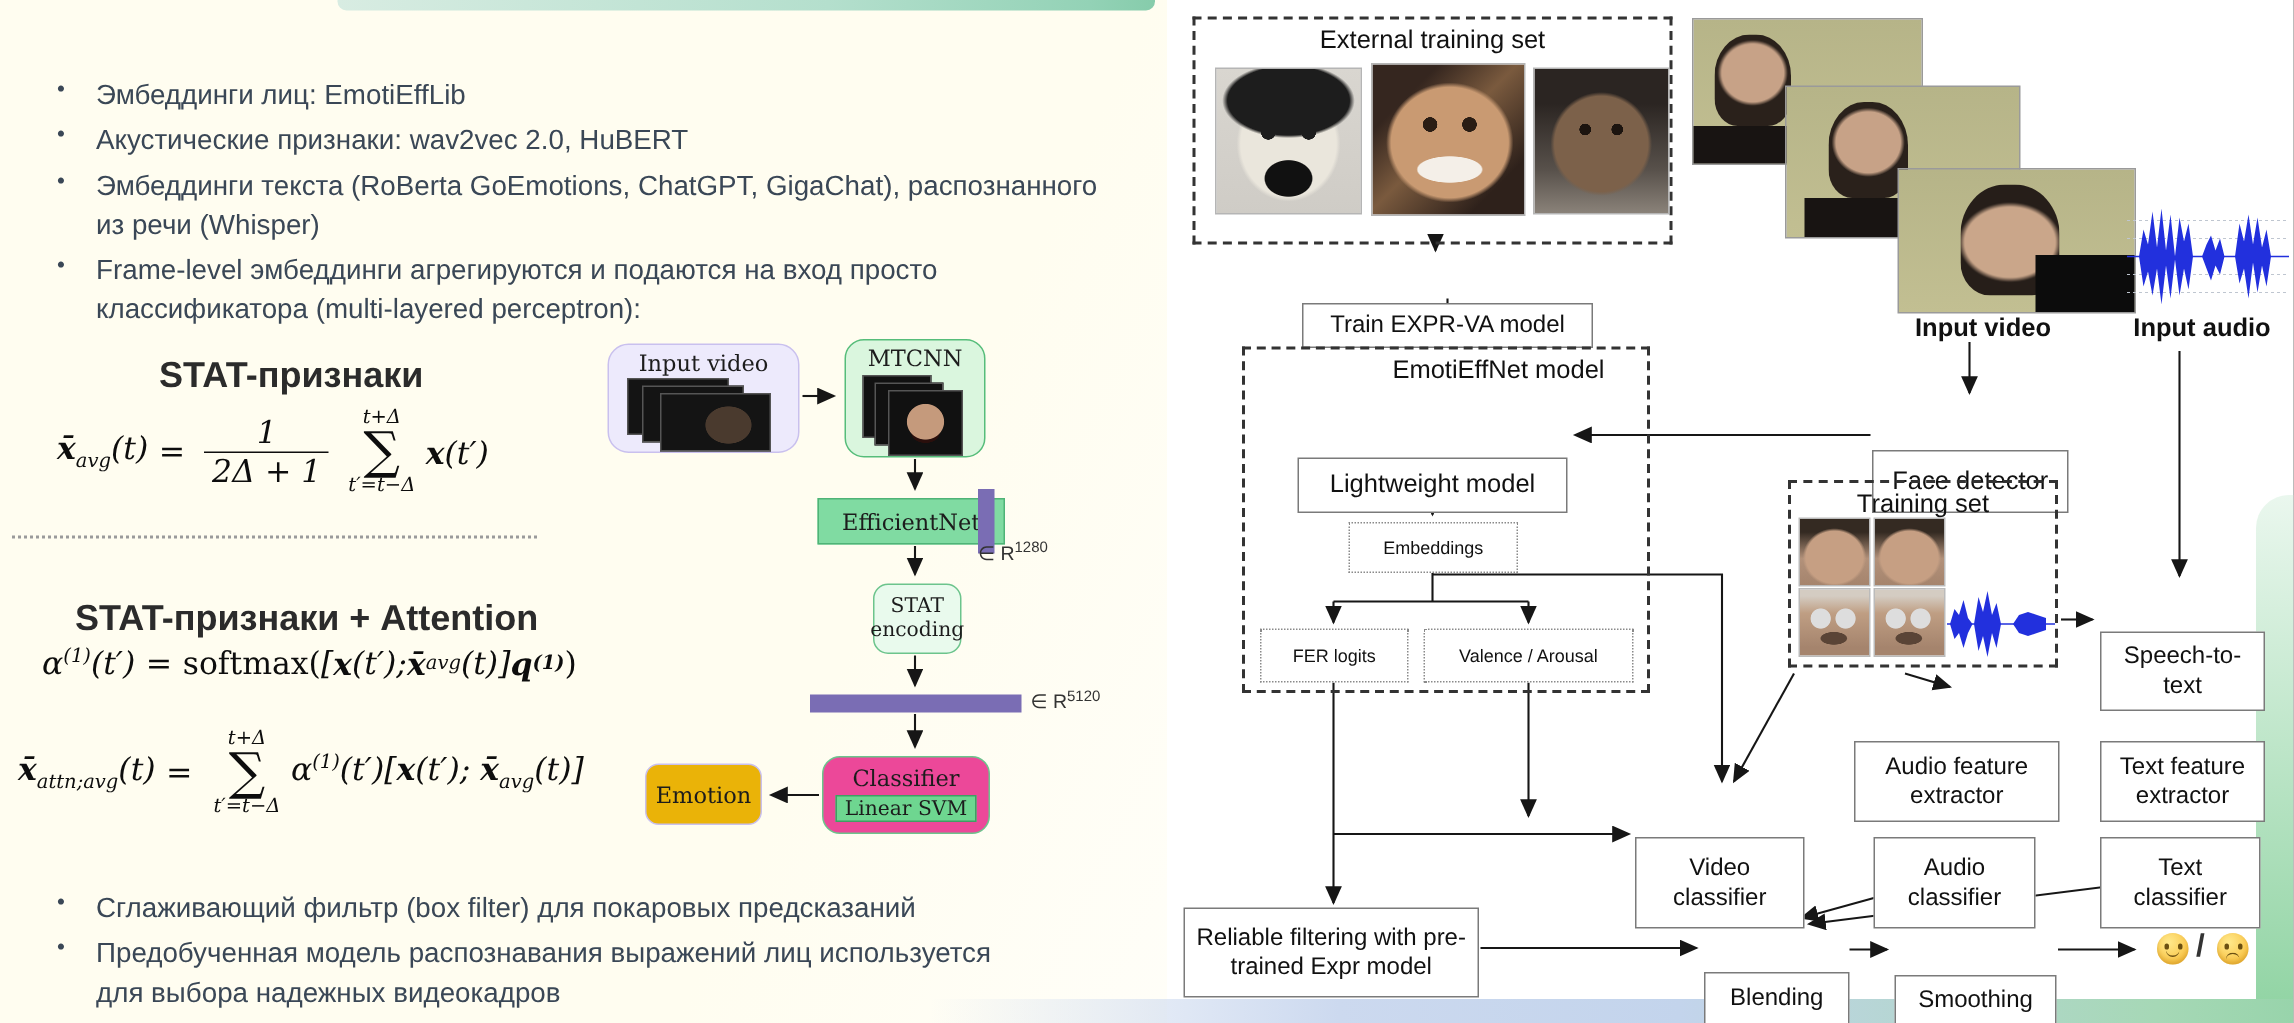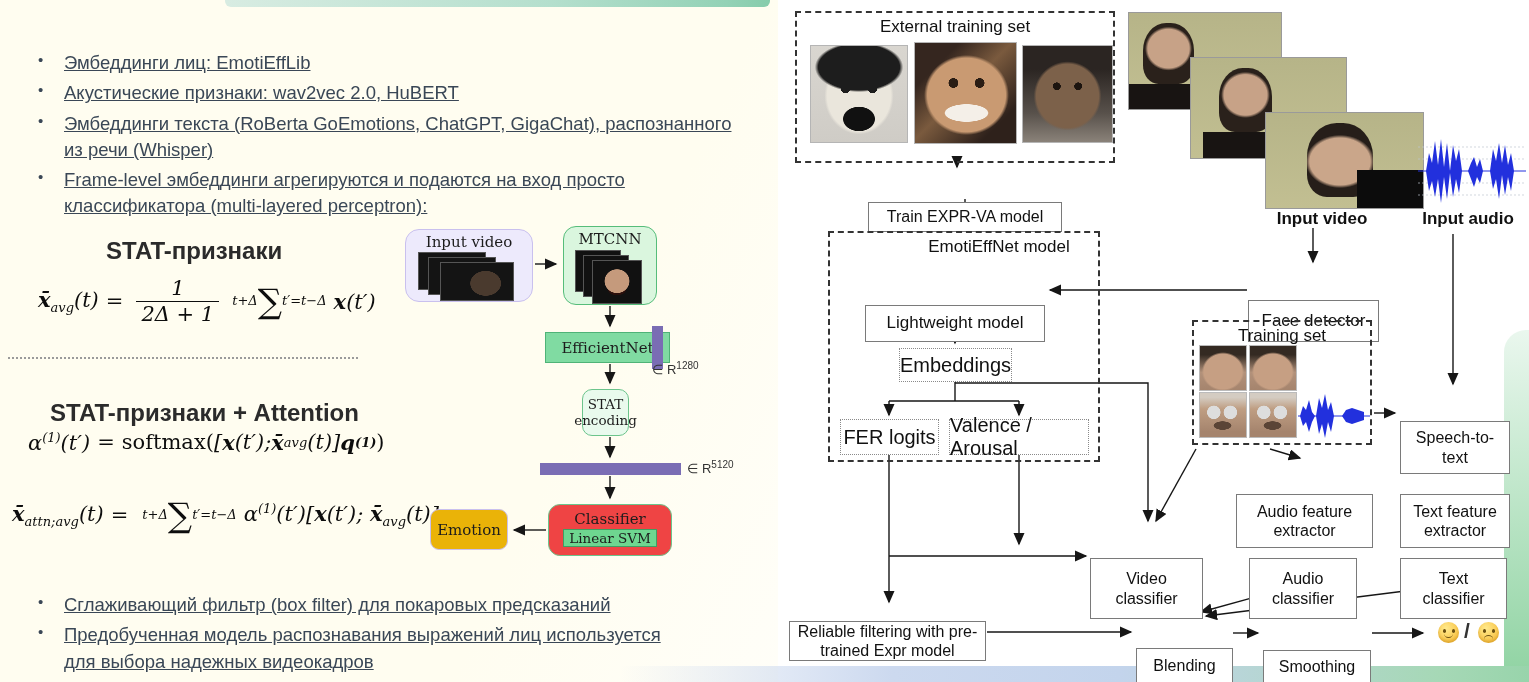--- a/index.html
+++ b/index.html
@@ -8,78 +8,78 @@
   
   .bg-cream{position:absolute;left:0;top:0;width:778px;height:682px;
             background:linear-gradient(115deg,#fffdf0 70%,#fffef8 100%);}
   .bg-top-swoosh{position:absolute;left:225px;top:0;width:545px;height:7px;border-radius:0 0 6px 6px;
             background:linear-gradient(90deg,#d8ece2,#b4dfcd 60%,#93d2b6 92%,#86ccab);}
   .bg-right-strip{position:absolute;right:0;top:330px;width:25px;height:352px;border-top-left-radius:22px;
             background:linear-gradient(180deg,#eaf7ee,#b7e3c3 55%,#8fd3a2);}
   .bg-bottom-band{position:absolute;left:620px;bottom:0;width:909px;height:16px;
             background:linear-gradient(90deg,rgba(223,232,248,0),#ccd9ef 30%,#c3d4ec 55%,#a6d8b6 90%,#98d4ab);}
   
-  .bullets{list-style:none;margin:0;padding:0;position:absolute;color:#3a4756;font-size:18.5px;line-height:1.42;text-decoration:underline;}
+  .bullets{list-style:none;margin:0;padding:0;position:absolute;color:#3a4756;font-size:18.5px;line-height:1.42;}
   .bullets li{position:relative;padding-left:44px;margin-bottom:4px;}
   .bullets li::before{content:"•";position:absolute;left:18px;top:-1px;font-size:15px;color:#3a4756;}
   .b-top{left:20px;top:50px;width:718px;}
   .b-bottom{left:20px;top:592px;width:648px;}
   .sec-h{position:absolute;font-weight:bold;font-size:24px;color:#2b2b2b;}
   #h-stat{left:106px;top:237px;}
   #h-attn{left:50px;top:399px;}
   .dotted-sep{position:absolute;left:8px;top:357px;width:350px;border-top:2px dotted #9a9a9a;}
   
   .formula{position:absolute;display:flex;align-items:center;font-family:"DejaVu Serif",serif;
            font-style:italic;font-size:21px;color:#0d0d0d;white-space:nowrap;}
   .formula .bold{font-weight:bold;}
   .formula sub{font-size:13px;}
   .formula sup{font-size:13px;}
   .formula .eq{margin:0 7px;font-style:normal;}
   .frac{display:inline-flex;flex-direction:column;align-items:center;margin:0 6px;line-height:1.15;}
   .frac .den{border-top:1.6px solid #0d0d0d;padding:0 5px;}
-  .sum{display:inline-flex;flex-direction:row;align-items:center;line-height:1;margin:0 7px;}
+  .sum{display:inline-flex;flex-direction:column;align-items:center;line-height:1;margin:0 7px;}
   .sum .lim{font-size:13px;}
   .sum .sig{font-size:34px;font-style:normal;line-height:.95;}
   .fn{font-style:normal;}
   #f1{left:38px;top:258px;height:86px;}
   #f2{left:28px;top:424px;height:36px;}
   #f3{left:12px;top:470px;height:90px;}
   
   .serif{font-family:"DejaVu Serif",serif;color:#1c1c1c;}
   .mini-box{position:absolute;box-sizing:border-box;text-align:center;}
   .mini-label{display:block;font-size:15px;padding-top:3px;}
   #mb-input{left:405px;top:229px;width:128px;height:73px;background:#edeafc;border:1px solid #c9c0ee;border-radius:14px;}
   #mb-mtcnn{left:563px;top:226px;width:94px;height:79px;background:#daf6de;border:1.5px solid #56bd7a;border-radius:13px;}
   #mb-effnet{left:545px;top:332px;width:125px;height:31px;background:#80dba2;border:1px solid #4fb377;
              display:flex;align-items:center;justify-content:center;font-size:15px;}
   #mb-vbar{left:652px;top:326px;width:11px;height:43px;background:#7a6db4;}
-  #mb-stat{left:582px;top:389px;width:47px;height:47px;background:#e9faed;border:1.5px solid #6cc48c;border-radius:10px;
+  #mb-stat{left:582px;top:389px;width:59px;height:47px;background:#e9faed;border:1.5px solid #6cc48c;border-radius:10px;
            display:flex;align-items:center;justify-content:center;font-size:13.5px;line-height:1.15;}
   #mb-hbar{left:540px;top:463px;width:141px;height:12px;background:#7a6db4;}
-  #mb-clf{left:548px;top:504px;width:124px;height:52px;background:#ef4444;border:1.5px solid #6cc48c;border-radius:12px;padding-top:2px;}
+  #mb-clf{left:548px;top:504px;width:112px;height:52px;background:#ec4899;border:1.5px solid #6cc48c;border-radius:12px;padding-top:2px;}
   #mb-clf .chip{display:inline-block;margin-top:1px;padding:0 5px;background:#6ed690;border:1px solid #3f9f63;font-size:13.5px;}
   #mb-emotion{left:430px;top:509px;width:78px;height:41px;background:#eab308;border:1px solid #c9c0ee;border-radius:9px;
               display:flex;align-items:center;justify-content:center;font-size:15px;}
   .dim{position:absolute;font-size:13px;color:#333;font-family:"Liberation Sans",sans-serif;}
   .dim sup{font-size:10px;}
   #dim1{left:652px;top:360px;}
   #dim2{left:687px;top:459px;}
   
   .stack{position:absolute;border:1px solid #555;}
   .dark-frame{background:radial-gradient(ellipse 35% 55% at 62% 55%,#4a3a2e 60%,rgba(0,0,0,0) 62%),#141414;}
   .face-frame{background:radial-gradient(ellipse 42% 46% at 50% 48%,#c59a7c 60%,rgba(0,0,0,0) 63%),
               radial-gradient(ellipse 20% 16% at 50% 66%,#2a0f0c 95%,rgba(0,0,0,0)),#111;}
   
   .fbox{position:absolute;box-sizing:border-box;background:#fff;border:1.5px solid #7a7a7a;
         display:flex;align-items:center;justify-content:center;text-align:center;
         font-size:16px;color:#111;line-height:1.2;padding:2px 4px;margin-top:33px;}
   .dashed{position:absolute;box-sizing:border-box;border:2px dashed #333;background:transparent;}
   .dashed .dlabel{position:absolute;top:4px;left:0;right:0;text-align:center;font-size:17px;color:#111;}
   .dotbox{position:absolute;box-sizing:border-box;border:1.6px dotted #8a8a8a;background:#fff;
-        display:flex;align-items:center;justify-content:center;font-size:20px;color:#111;}
+        display:flex;align-items:center;justify-content:center;font-size:12px;color:#111;}
   .flabel{position:absolute;font-size:17px;font-weight:600;color:#111;text-align:center;}
   
   .photo{position:absolute;border:1px solid #b5b5b5;}
   #ext1{background:
       radial-gradient(circle 5px at 36% 44%,#1d1d1d 95%,rgba(0,0,0,0)),
       radial-gradient(circle 5px at 64% 44%,#1d1d1d 95%,rgba(0,0,0,0)),
       radial-gradient(ellipse 17% 13% at 50% 76%,#111 95%,rgba(0,0,0,0)),
       radial-gradient(ellipse 46% 26% at 50% 22%,#1d1d1d 92%,rgba(0,0,0,0)),
       radial-gradient(ellipse 36% 40% at 50% 52%,#eae6dc 92%,rgba(0,0,0,0)),
       linear-gradient(180deg,#d9d6d0,#cfccc6);}
@@ -356,21 +356,21 @@
   </div>
   <div class="fbox layer2" style="left:1090px;top:525px;width:113px;height:61px;">
     <span style="width:80px;">Video classifier</span>
   </div>
   <div class="fbox layer2" style="left:1249px;top:525px;width:108px;height:61px;">
     <span style="width:80px;">Audio classifier</span>
   </div>
   <div class="fbox layer2" style="left:1400px;top:525px;width:107px;height:61px;">
     <span style="width:80px;">Text classifier</span>
   </div>
-  <div class="fbox layer2" style="left:789px;top:588px;width:197px;height:40px;">
+  <div class="fbox layer2" style="left:789px;top:572px;width:197px;height:60px;">
     <span style="width:180px;">Reliable filtering with pre-trained Expr model</span>
   </div>
   <div class="fbox layer2" style="left:1136px;top:615px;width:97px;height:35px;">
     <span>Blending</span>
   </div>
   <div class="fbox layer2" style="left:1263px;top:617px;width:108px;height:33px;">
     <span>Smoothing</span>
   </div>
 
   <div class="emoji happy layer2" style="left:1438px;top:622px;"></div>

